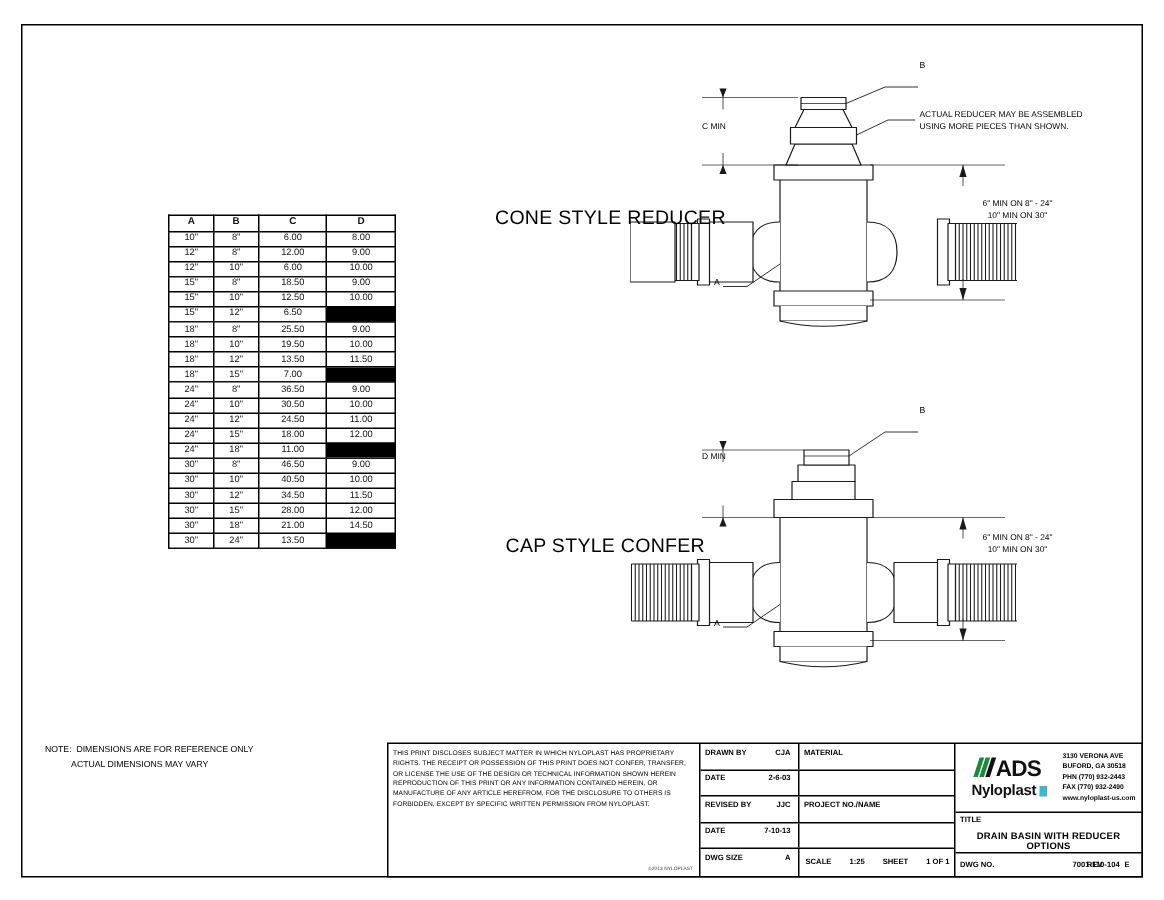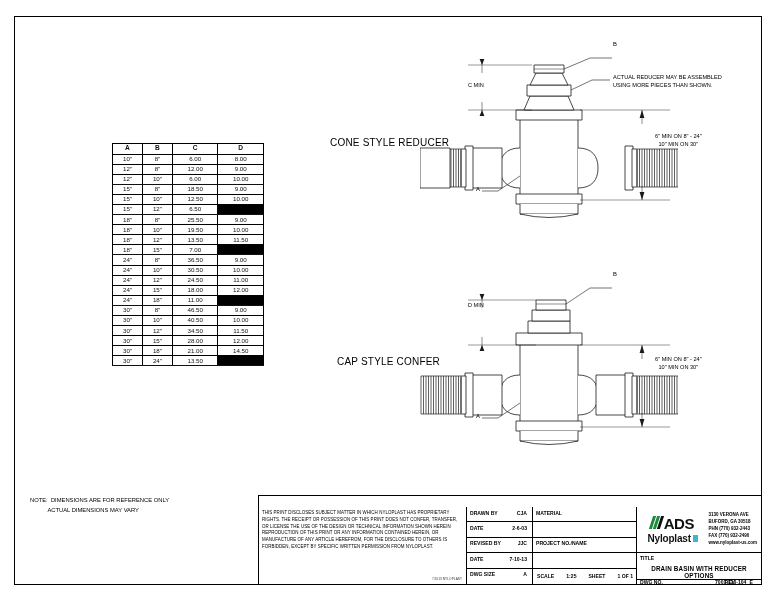--- a/index.html
+++ b/index.html
@@ -63,21 +63,21 @@
   }
   #dim-table tr.group-end td {
     border-bottom: 1.1px solid #111;
   }
   #dim-table .outer { border: 1.1px solid #000; }
 
   
   .view { position: absolute; }
   .view-title {
     position: absolute;
-    font-size: 10px;
+    font-size: 13px;
     letter-spacing: 0.2px;
     color: #000;
     white-space: nowrap;
   }
   .note-txt {
     position: absolute;
     font-size: 5.6px;
     line-height: 1.45;
     white-space: pre;
     color: #000;
@@ -108,21 +108,21 @@
   #title-block {
     position: absolute;
     left: 258px;
     top: 495px;
     width: 504px;
     height: 90px;
     border: 1.2px solid #000;
     box-sizing: border-box;
     display: flex;
   }
-  .tb-cell { box-sizing: border-box; position: relative; margin-top: 11px; }
+  .tb-cell { box-sizing: border-box; position: relative; }
   .tb-legal {
     width: 208px;
     border-right: 1.2px solid #000;
     padding: 3px 3px 0 3px;
     font-size: 4.45px;
     line-height: 1.52;
     letter-spacing: 0.05px;
   }
   .tb-legal .copyright {
     position: absolute;

